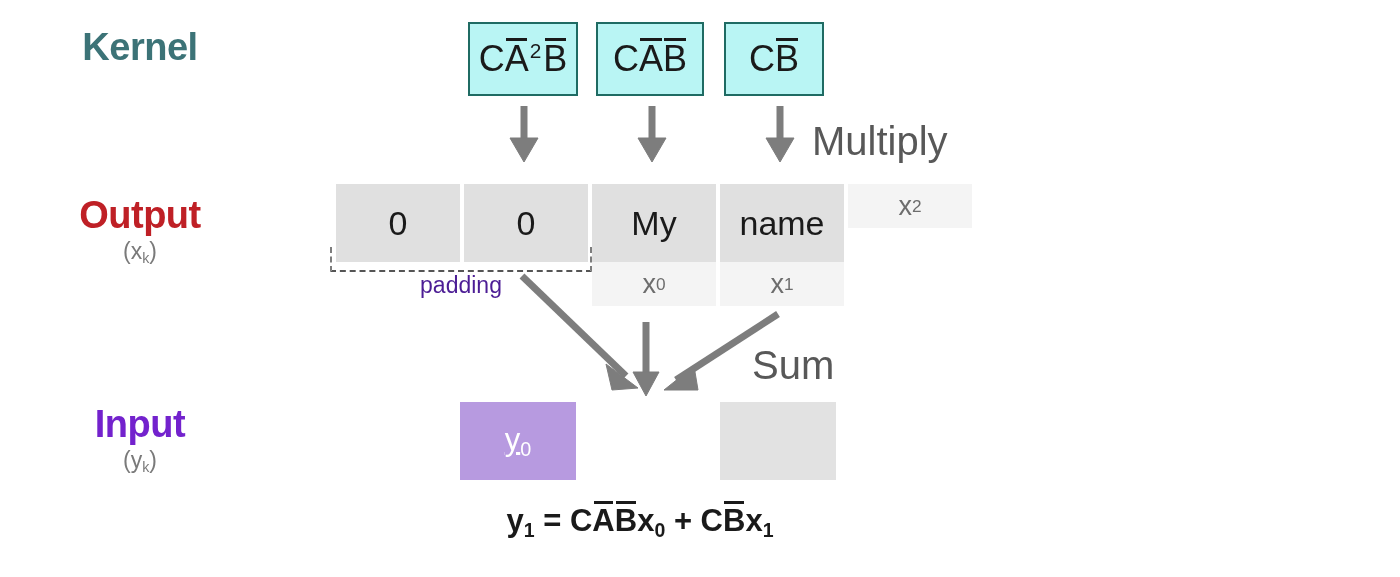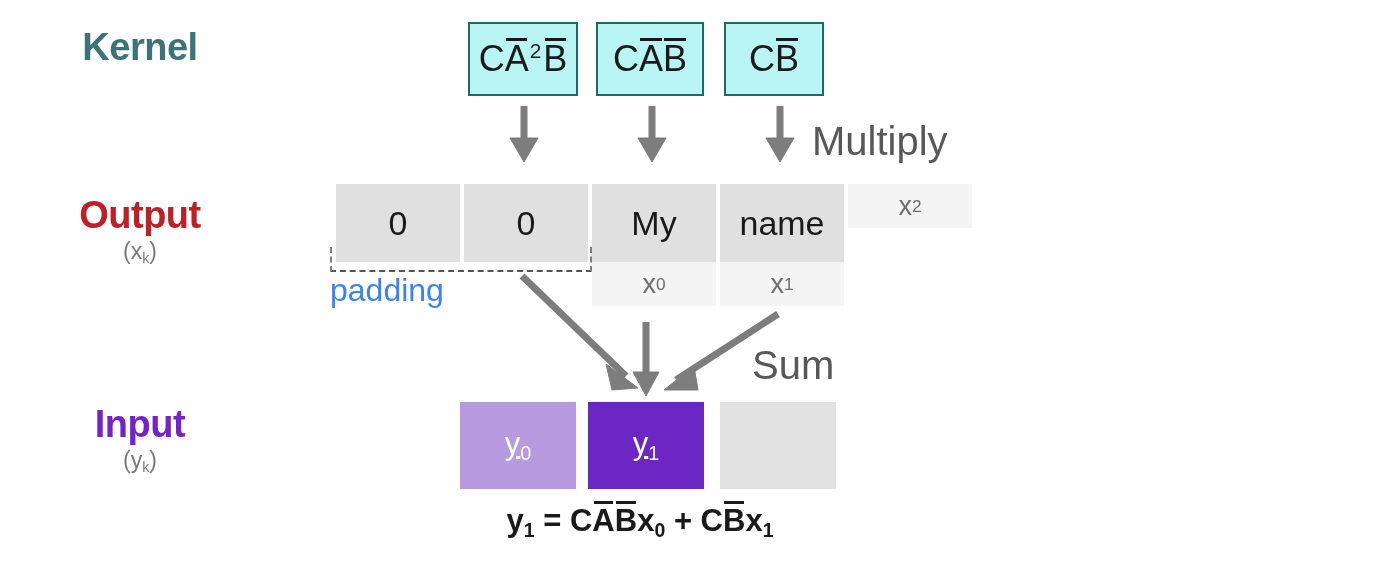--- a/index.html
+++ b/index.html
@@ -155,31 +155,31 @@
     border-left: 2px dashed #7d7d7d;
     border-right: 2px dashed #7d7d7d;
     border-bottom: 2px dashed #555555;
     box-sizing: border-box;
   }
   #padding-label {
     position: absolute;
     left: 330px;
     top: 272px;
     width: 262px;
-    text-align: left;
-    font-size: 32px;
-    color: #3b82f6;
+    text-align: center;
+    font-size: 23px;
+    color: #4c1d95;
   }
 
   
   .out-cell {
     position: absolute;
     top: 402px;
     width: 116px;
-    height: 87px;
+    height: 78px;
     display: flex;
     align-items: center;
     justify-content: center;
     font-size: 31px;
     color: #ffffff;
     text-decoration: underline;
   }
   .out-cell sub {
     font-size: 0.64em;
     vertical-align: -0.3em;
@@ -293,20 +293,17 @@
         <line x1="318" y1="42" x2="216" y2="108" stroke-width="7"></line>
         <polygon points="204,118 234,94 238,118"></polygon>
       </g>
     </g>
   </svg>
   <div class="flow-label" id="sum-label">Sum</div>
 
   <div class="out-cell" id="out-0">
     <span><span>y</span><sub>0</sub></span>
   </div>
-  <div class="out-cell" id="out-1">
-    <span><span>y</span><sub>1</sub></span>
-  </div>
   <div class="out-cell" id="out-2"></div>
 
   <div id="formula"><span>y</span><sub>1</sub>&nbsp;<span>=</span>&nbsp;<span>C</span><span class="ovl">A</span><span class="ovl">B</span><span>x</span><sub>0</sub>&nbsp;<span>+</span>&nbsp;<span>C</span><span class="ovl">B</span><span>x</span><sub>1</sub></div>
 
 </div>
 
 </body></html>

